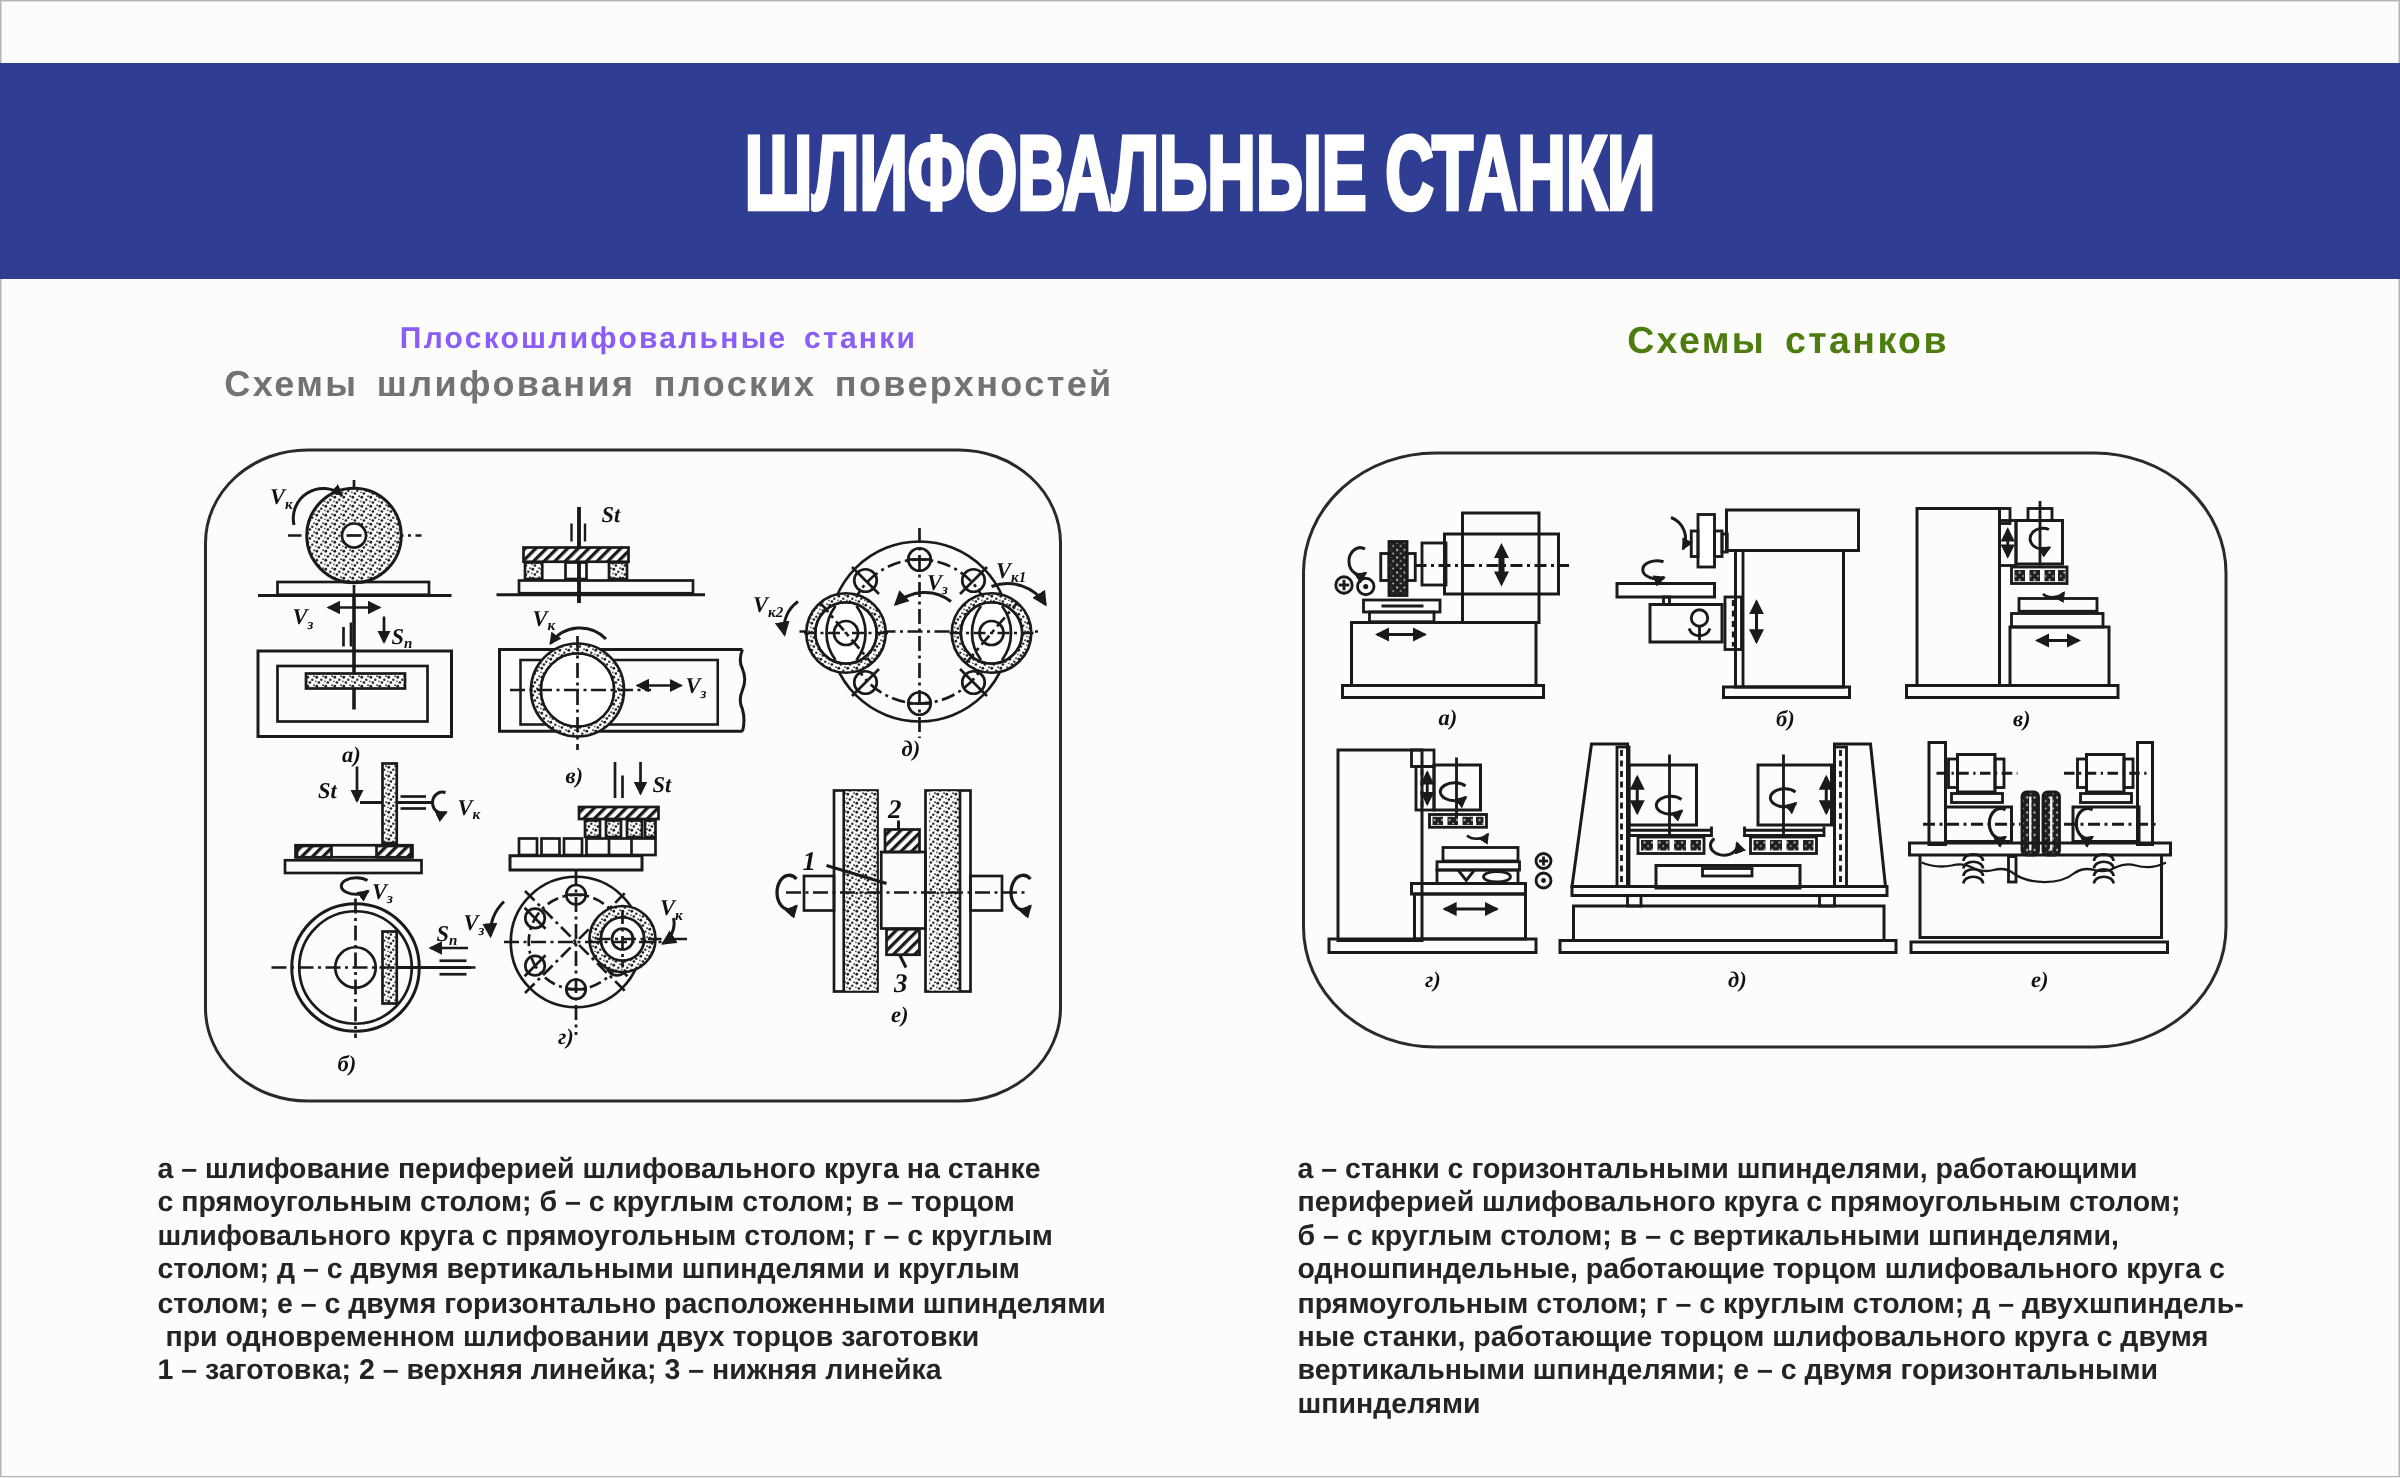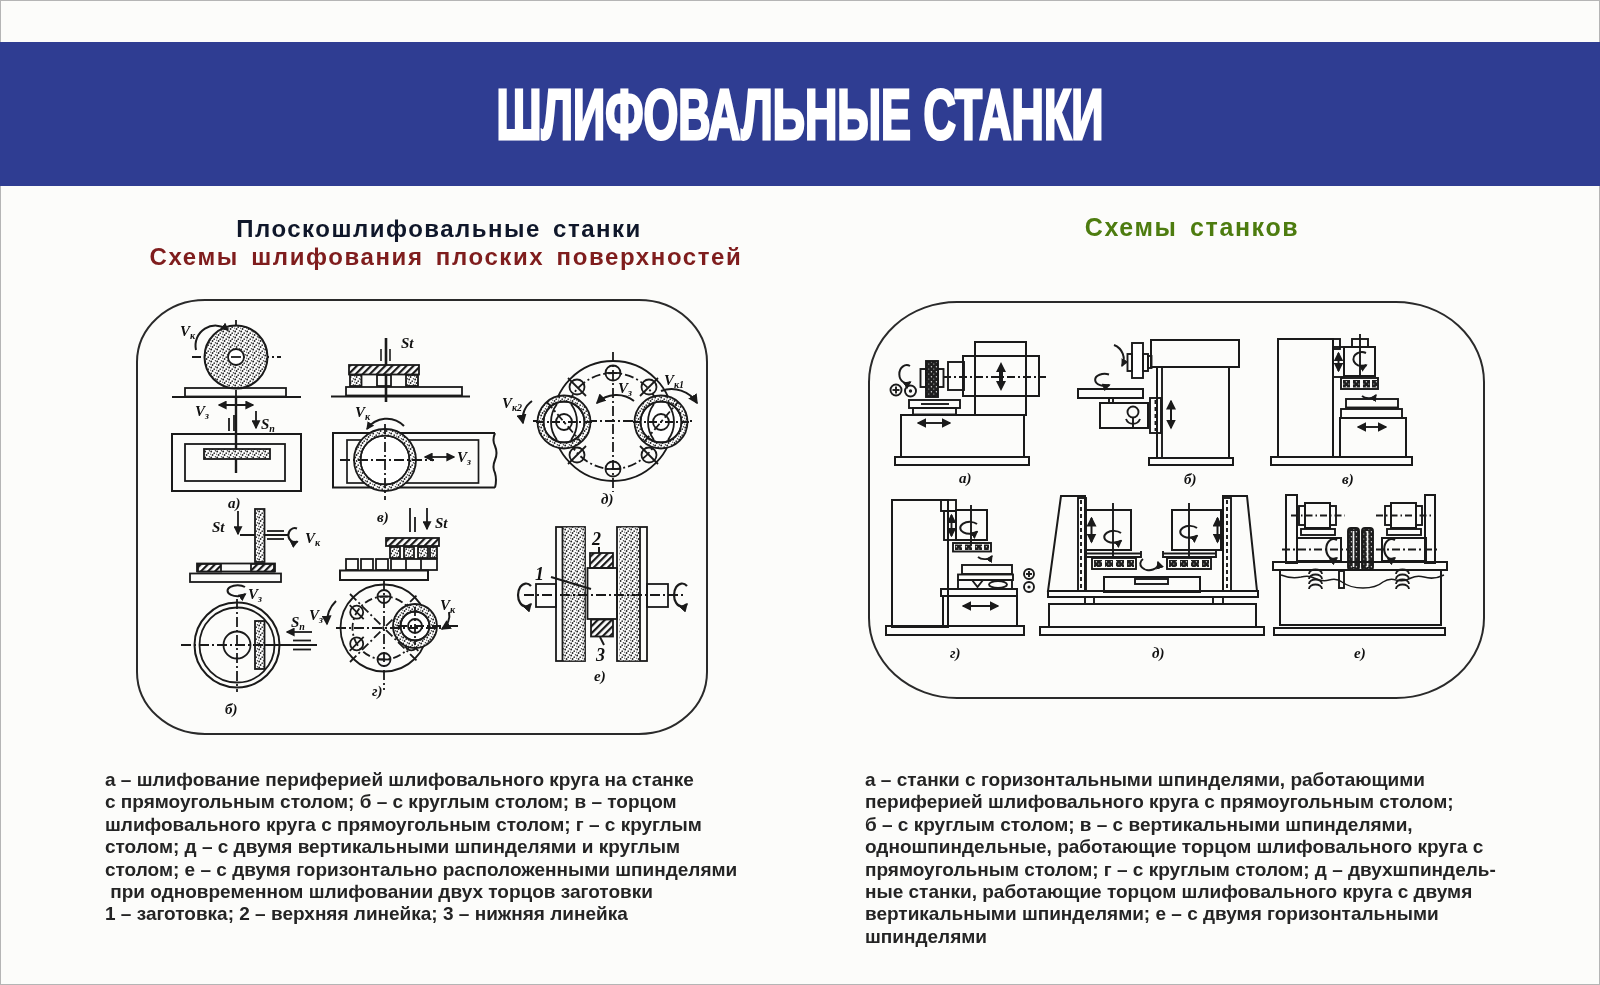--- a/index.html
+++ b/index.html
@@ -13,23 +13,23 @@
 </style>
 </head>
 <body>
 
 <div class="abs" style="left:0;top:0;width:1598px;height:983px;border:1px solid #b5b5b5;"></div>
 
 <div class="abs" style="left:0;top:42px;width:1600px;height:144px;background:#2f3d92;"></div>
 
 <div class="abs" id="hdr" style="left:800px;top:75px;width:1200px;margin-left:-600px;text-align:center;color:#ffffff;font-weight:bold;font-size:70px;white-space:nowrap;transform-origin:center top;transform:scaleX(0.64);-webkit-text-stroke:3px #ffffff;">ШЛИФОВАЛЬНЫЕ СТАНКИ</div>
 
-<div class="abs" id="lt1" style="left:439px;top:215px;transform:translateX(-50%);font-weight:bold;font-size:24px;letter-spacing:1.5px;word-spacing:4px;color:#0f172a;white-space:nowrap;">Плоскошлифовальные станки</div>
-
-<div class="abs" id="lt2" style="left:446px;top:243px;transform:translateX(-50%);font-weight:bold;font-size:24px;letter-spacing:1.6px;word-spacing:4px;color:#7f1d1d;white-space:nowrap;">Схемы шлифования плоских поверхностей</div>
+<div class="abs" id="lt1" style="left:439px;top:215px;transform:translateX(-50%);font-weight:bold;font-size:20px;letter-spacing:1.5px;word-spacing:4px;color:#8b5cf6;white-space:nowrap;">Плоскошлифовальные станки</div>
+
+<div class="abs" id="lt2" style="left:446px;top:243px;transform:translateX(-50%);font-weight:bold;font-size:24px;letter-spacing:1.6px;word-spacing:4px;color:#737373;white-space:nowrap;">Схемы шлифования плоских поверхностей</div>
 
 <div class="abs" id="rt1" style="left:1192px;top:213px;transform:translateX(-50%);font-weight:bold;font-size:25px;letter-spacing:1.6px;word-spacing:4px;color:#4d7c0f;white-space:nowrap;">Схемы станков</div>
 
 <div class="abs" id="lpar" style="left:105px;top:769px;width:660px;font-weight:bold;font-size:19px;line-height:22.4px;color:#242424;">а – шлифование периферией шлифовального круга на станке<br>с прямоугольным столом; б – с круглым столом; в – торцом<br>шлифовального круга с прямоугольным столом; г – с круглым<br>столом; д – с двумя вертикальными шпинделями и круглым<br>столом; е – с двумя горизонтально расположенными шпинделями<br>&nbsp;при одновременном шлифовании двух торцов заготовки<br>1 – заготовка; 2 – верхняя линейка; 3 – нижняя линейка</div>
 
 <div class="abs" id="rpar" style="left:865px;top:769px;width:660px;font-weight:bold;font-size:19px;line-height:22.4px;color:#242424;">а – станки с горизонтальными шпинделями, работающими<br>периферией шлифовального круга с прямоугольным столом;<br>б – с круглым столом; в – с вертикальными шпинделями,<br>одношпиндельные, работающие торцом шлифовального круга с<br>прямоугольным столом; г – с круглым столом; д – двухшпиндель-<br>ные станки, работающие торцом шлифовального круга с двумя<br>вертикальными шпинделями; е – с двумя горизонтальными<br>шпинделями</div>
 
 <svg class="abs" id="lsvg" style="left:100px;top:290px;" width="660" height="455" viewBox="100 290 660 455" fill="none" stroke="none">
 <defs>
 <marker id="ah" viewBox="0 0 10 10" refX="8.5" refY="5" markerWidth="5" markerHeight="5" orient="auto-start-reverse">

